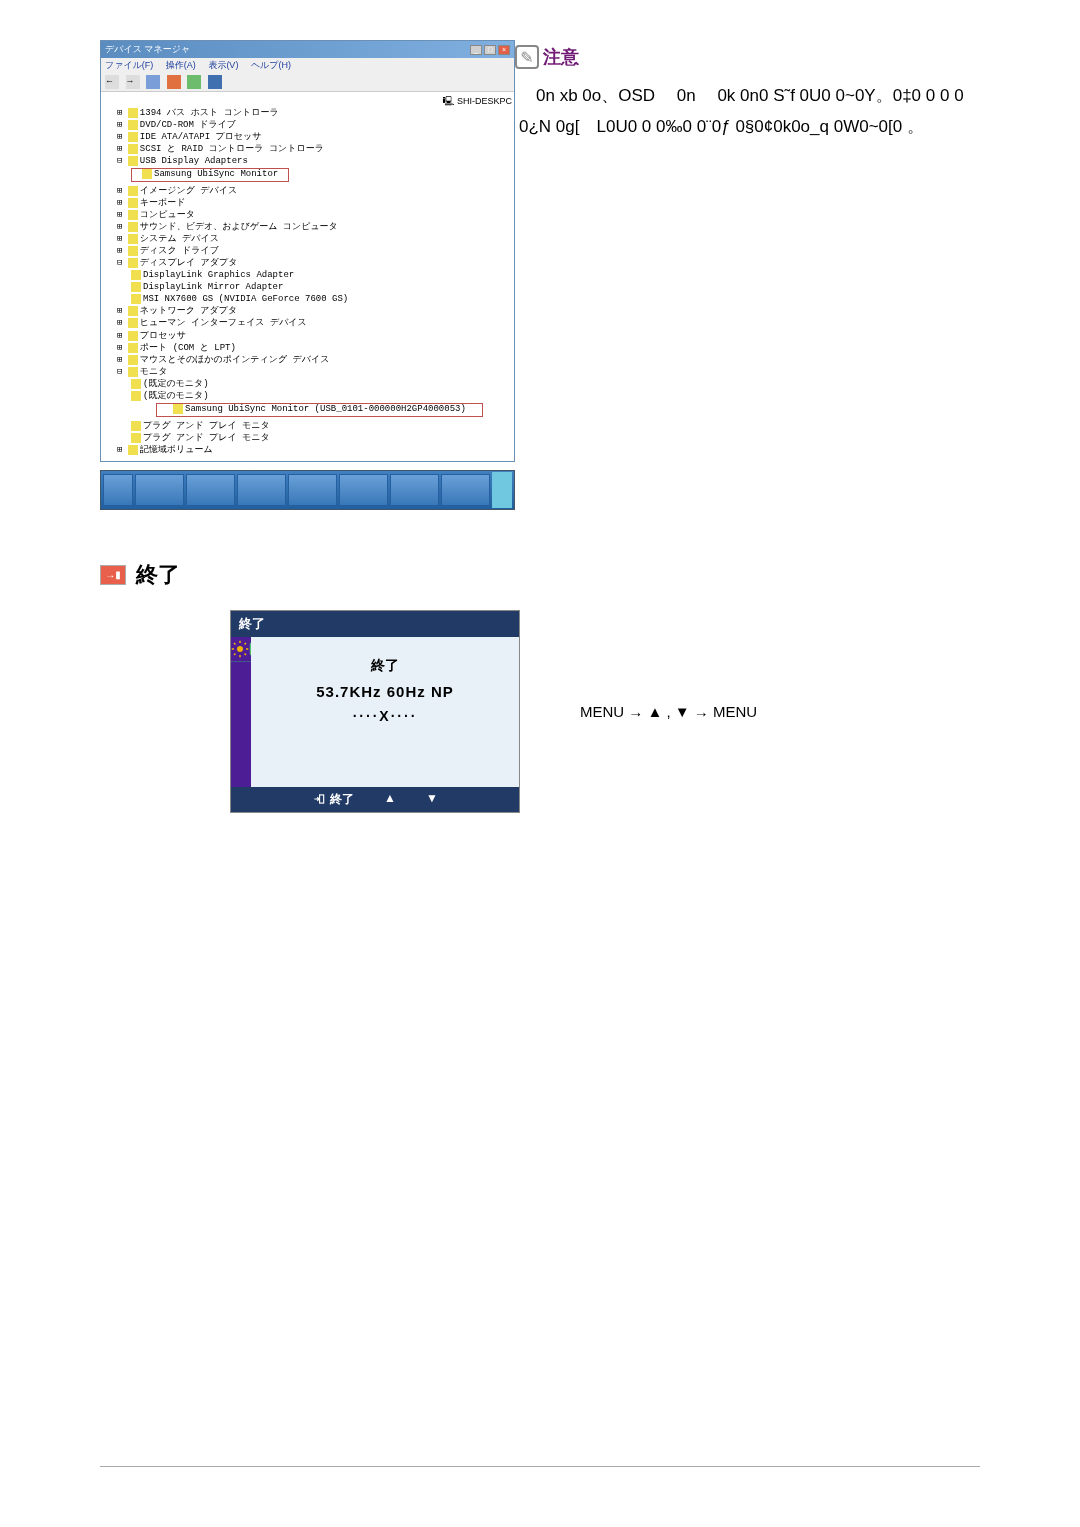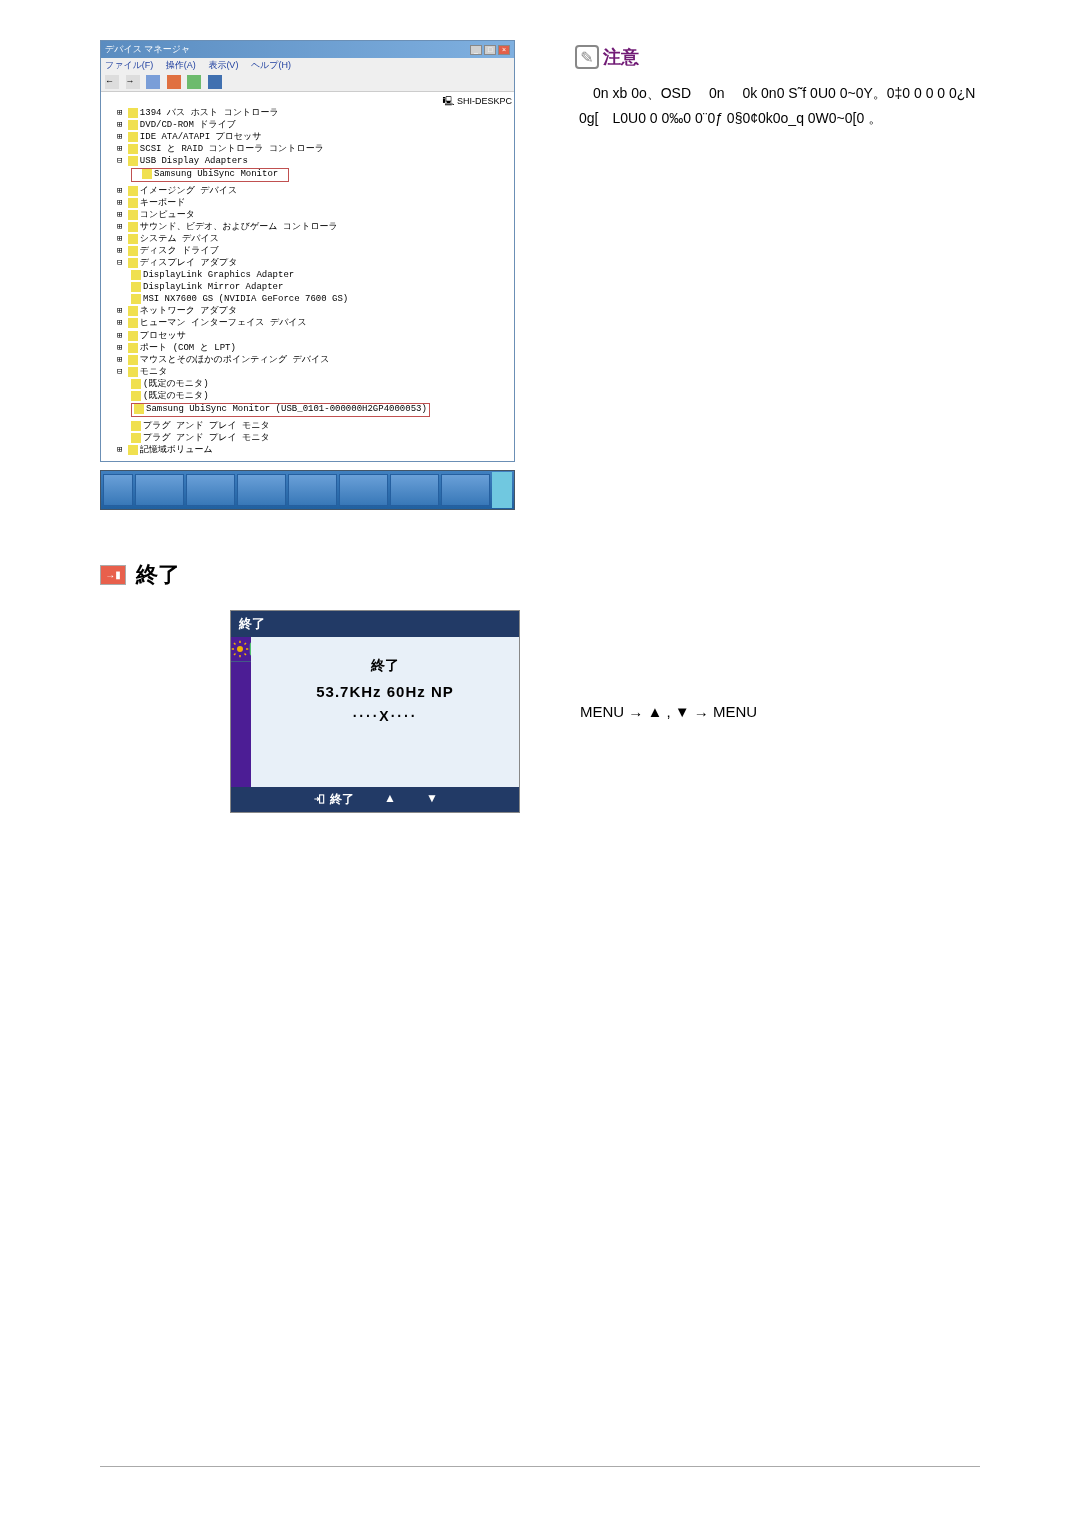--- a/index.html
+++ b/index.html
@@ -17,21 +17,20 @@
     }
     .page-header {
       text-align: center;
       font-size: 16px;
       padding-bottom: 10px;
       border-bottom: 1px solid #aaa;
       margin-bottom: 30px;
     }
     .section-1 {
       display: flex;
-      gap: 60px;
       margin-bottom: 30px;
     }
     .dm-window {
       border: 1px solid #6b8fb5;
       background: #ece9d8;
       font-size: 9px;
     }
     .dm-titlebar {
       background: linear-gradient(to right, #5a8cc0, #7fb0e0);
       color: #fff;
@@ -91,22 +90,22 @@
     .tree-item.l2 { padding-left: 28px; }
     .tree-item.boxed {
       border: 1px solid #c05050;
       display: inline-block;
       padding: 0 10px;
       margin-left: 28px;
     }
     .tree-item.boxed2 {
       border: 1px solid #c05050;
       display: inline-block;
-      padding: 0 2px;
-      margin-left: 28px;
+      padding: 0 16px;
+      margin-left: 53px;
     }
     .tree-icon {
       display: inline-block;
       width: 10px;
       height: 10px;
       background: #f0e050;
       margin-right: 2px;
       vertical-align: middle;
     }
     .notice-col {
@@ -129,21 +128,21 @@
       justify-content: center;
       color: #888;
       font-size: 16px;
     }
     .notice-title {
       font-size: 18px;
       font-weight: bold;
       color: #701a75;
     }
     .notice-body {
-      font-size: 14px;
+      font-size: 17px;
       line-height: 1.8;
       margin-left: 4px;
       margin-bottom: 35px;
     }
     .menu-nav {
       font-size: 15px;
       line-height: 1.8;
     }
     .bottom-bar {
       width: 415px;
@@ -318,21 +317,21 @@
           <div class="tree-root">🖳 <span>SHI-DESKPC</span></div>
           <div class="tree-item">⊞ <span class="tree-icon"></span><span>1394 バス ホスト コントローラ</span></div>
           <div class="tree-item">⊞ <span class="tree-icon"></span><span>DVD/CD-ROM ドライブ</span></div>
           <div class="tree-item">⊞ <span class="tree-icon"></span><span>IDE ATA/ATAPI プロセッサ</span></div>
           <div class="tree-item">⊞ <span class="tree-icon"></span><span>SCSI と RAID コントローラ コントローラ</span></div>
           <div class="tree-item">⊟ <span class="tree-icon"></span><span>USB Display Adapters</span></div>
           <div class="tree-item boxed"><span class="tree-icon"></span><span>Samsung UbiSync Monitor</span></div>
           <div class="tree-item">⊞ <span class="tree-icon"></span><span>イメージング デバイス</span></div>
           <div class="tree-item">⊞ <span class="tree-icon"></span><span>キーボード</span></div>
           <div class="tree-item">⊞ <span class="tree-icon"></span><span>コンピュータ</span></div>
-          <div class="tree-item">⊞ <span class="tree-icon"></span><span>サウンド、ビデオ、およびゲーム コントローラ</span></div>
+          <div class="tree-item">⊞ <span class="tree-icon"></span><span>サウンド、ビデオ、およびゲーム コンピュータ</span></div>
           <div class="tree-item">⊞ <span class="tree-icon"></span><span>システム デバイス</span></div>
           <div class="tree-item">⊞ <span class="tree-icon"></span><span>ディスク ドライブ</span></div>
           <div class="tree-item">⊟ <span class="tree-icon"></span><span>ディスプレイ アダプタ</span></div>
           <div class="tree-item l2"><span class="tree-icon"></span><span>DisplayLink Graphics Adapter</span></div>
           <div class="tree-item l2"><span class="tree-icon"></span><span>DisplayLink Mirror Adapter</span></div>
           <div class="tree-item l2"><span class="tree-icon"></span><span>MSI NX7600 GS (NVIDIA GeForce 7600 GS)</span></div>
           <div class="tree-item">⊞ <span class="tree-icon"></span><span>ネットワーク アダプタ</span></div>
           <div class="tree-item">⊞ <span class="tree-icon"></span><span>ヒューマン インターフェイス デバイス</span></div>
           <div class="tree-item">⊞ <span class="tree-icon"></span><span>プロセッサ</span></div>
           <div class="tree-item">⊞ <span class="tree-icon"></span><span>ポート (COM と LPT)</span></div>

